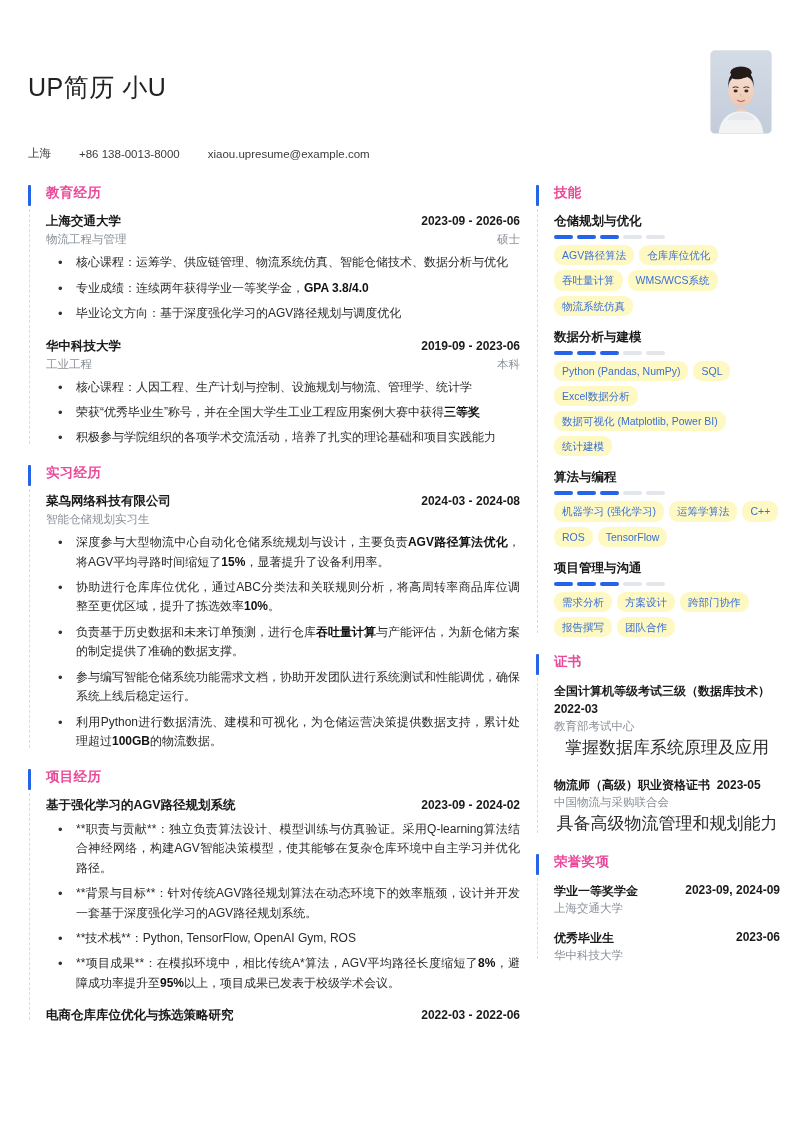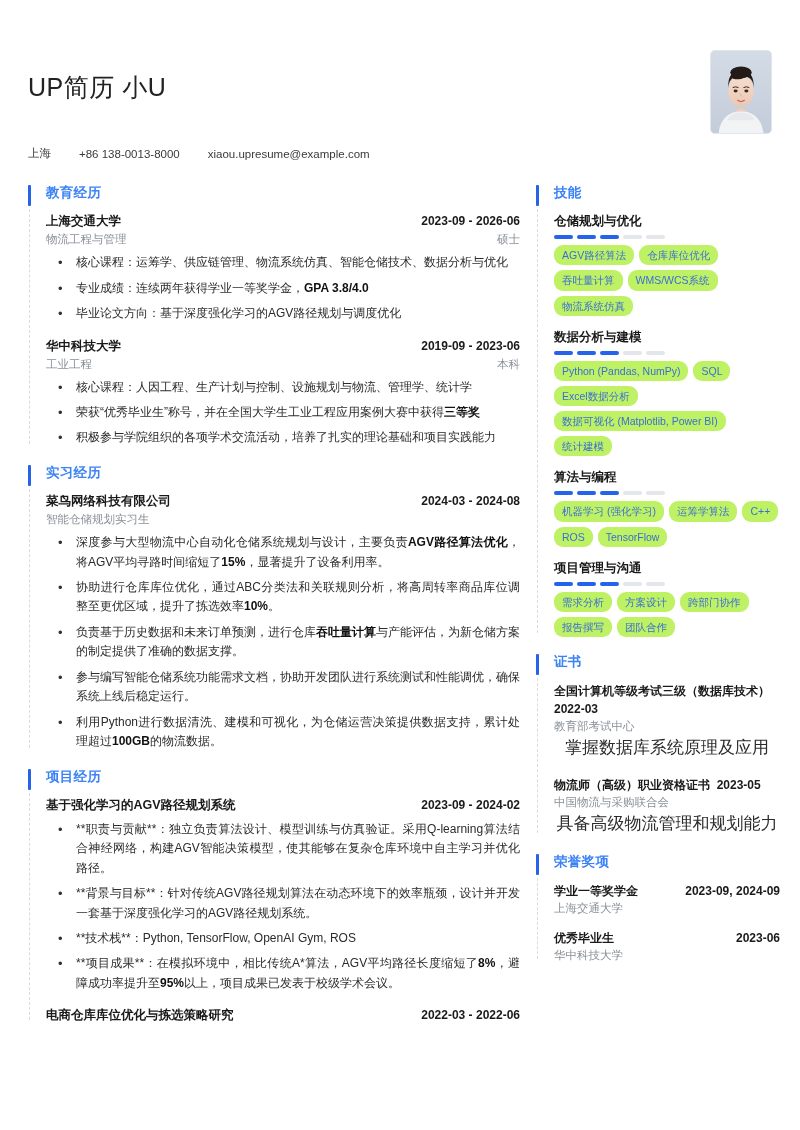--- a/index.html
+++ b/index.html
@@ -40,21 +40,21 @@
   .section { position: relative; padding-left: 18px; margin-bottom: 15px; }
   .section::before {
     content: ""; position: absolute; left: 0; top: 2px; width: 3px; height: 21px;
     background: #2563eb; border-radius: 1px;
   }
   .section::after {
     content: ""; position: absolute; left: 1px; top: 26px; bottom: 4px; width: 0;
     border-left: 1px dashed #d5dce6;
   }
   .sec-title {
-    font-size: 13.5px; font-weight: 700; color: #3b82f6;
+    font-size: 13.5px; font-weight: 700; color: #ec4899;
     line-height: 1.5; margin-bottom: 10px; letter-spacing: .3px;
   }
 
   
   .entry { margin-bottom: 14px; }
   .entry:last-child { margin-bottom: 2px; }
   .entry-row {
     display: flex; justify-content: space-between; align-items: baseline; gap: 10px;
   }
   .entry-title { font-size: 12.5px; font-weight: 700; color: #1a1a1a; }
@@ -74,32 +74,32 @@
   ul.bullets li b { font-weight: 700; color: #111; }
 
   
   .skill-group { margin-bottom: 13px; }
   .skill-name { font-size: 12.5px; font-weight: 700; color: #1a1a1a; }
   .level { display: flex; gap: 4px; margin: 5px 0 6px 0; }
   .level i { display: block; width: 19px; height: 4px; border-radius: 2px; background: #e3e6ea; }
   .level i.on { background: #2563eb; }
   .tags { display: flex; flex-wrap: wrap; gap: 5px; }
   .tag {
-    font-size: 10.5px; color: #3b6fd4; background: #bef264;
+    font-size: 10.5px; color: #3b6fd4; background: #fef9c3;
     border-radius: 9px; padding: 3px 8px; line-height: 1.35; white-space: nowrap; text-align: center;
   }
 
   .cert { margin-bottom: 14px; }
   .cert-head { font-size: 12px; font-weight: 700; color: #1a1a1a; line-height: 1.5; }
   .cert-head .cdate { font-weight: 700; }
   .cert-org { font-size: 11.5px; color: #8a9099; margin-top: 1px; }
   .cert-desc { font-size: 17px; color: #2b2b2b; margin-top: 0; line-height: 1.62; text-align: center; }
 
   .honor { margin-bottom: 14px; }
-  .honor-head { display: flex; justify-content: space-between; align-items: center; gap: 6px; }
+  .honor-head { display: flex; justify-content: space-between; align-items: flex-start; gap: 6px; }
   .honor-title { font-size: 12px; font-weight: 700; color: #1a1a1a; }
   .honor-date { font-size: 12px; font-weight: 700; color: #1a1a1a; white-space: nowrap; }
   .honor-org { font-size: 11.5px; color: #8a9099; margin-top: 1px; }
   .honor-desc { font-size: 11.5px; color: #2b2b2b; margin-top: 8px; line-height: 1.9; }
 </style>
 </head>
 <body>
 
 <div class="page">
 

